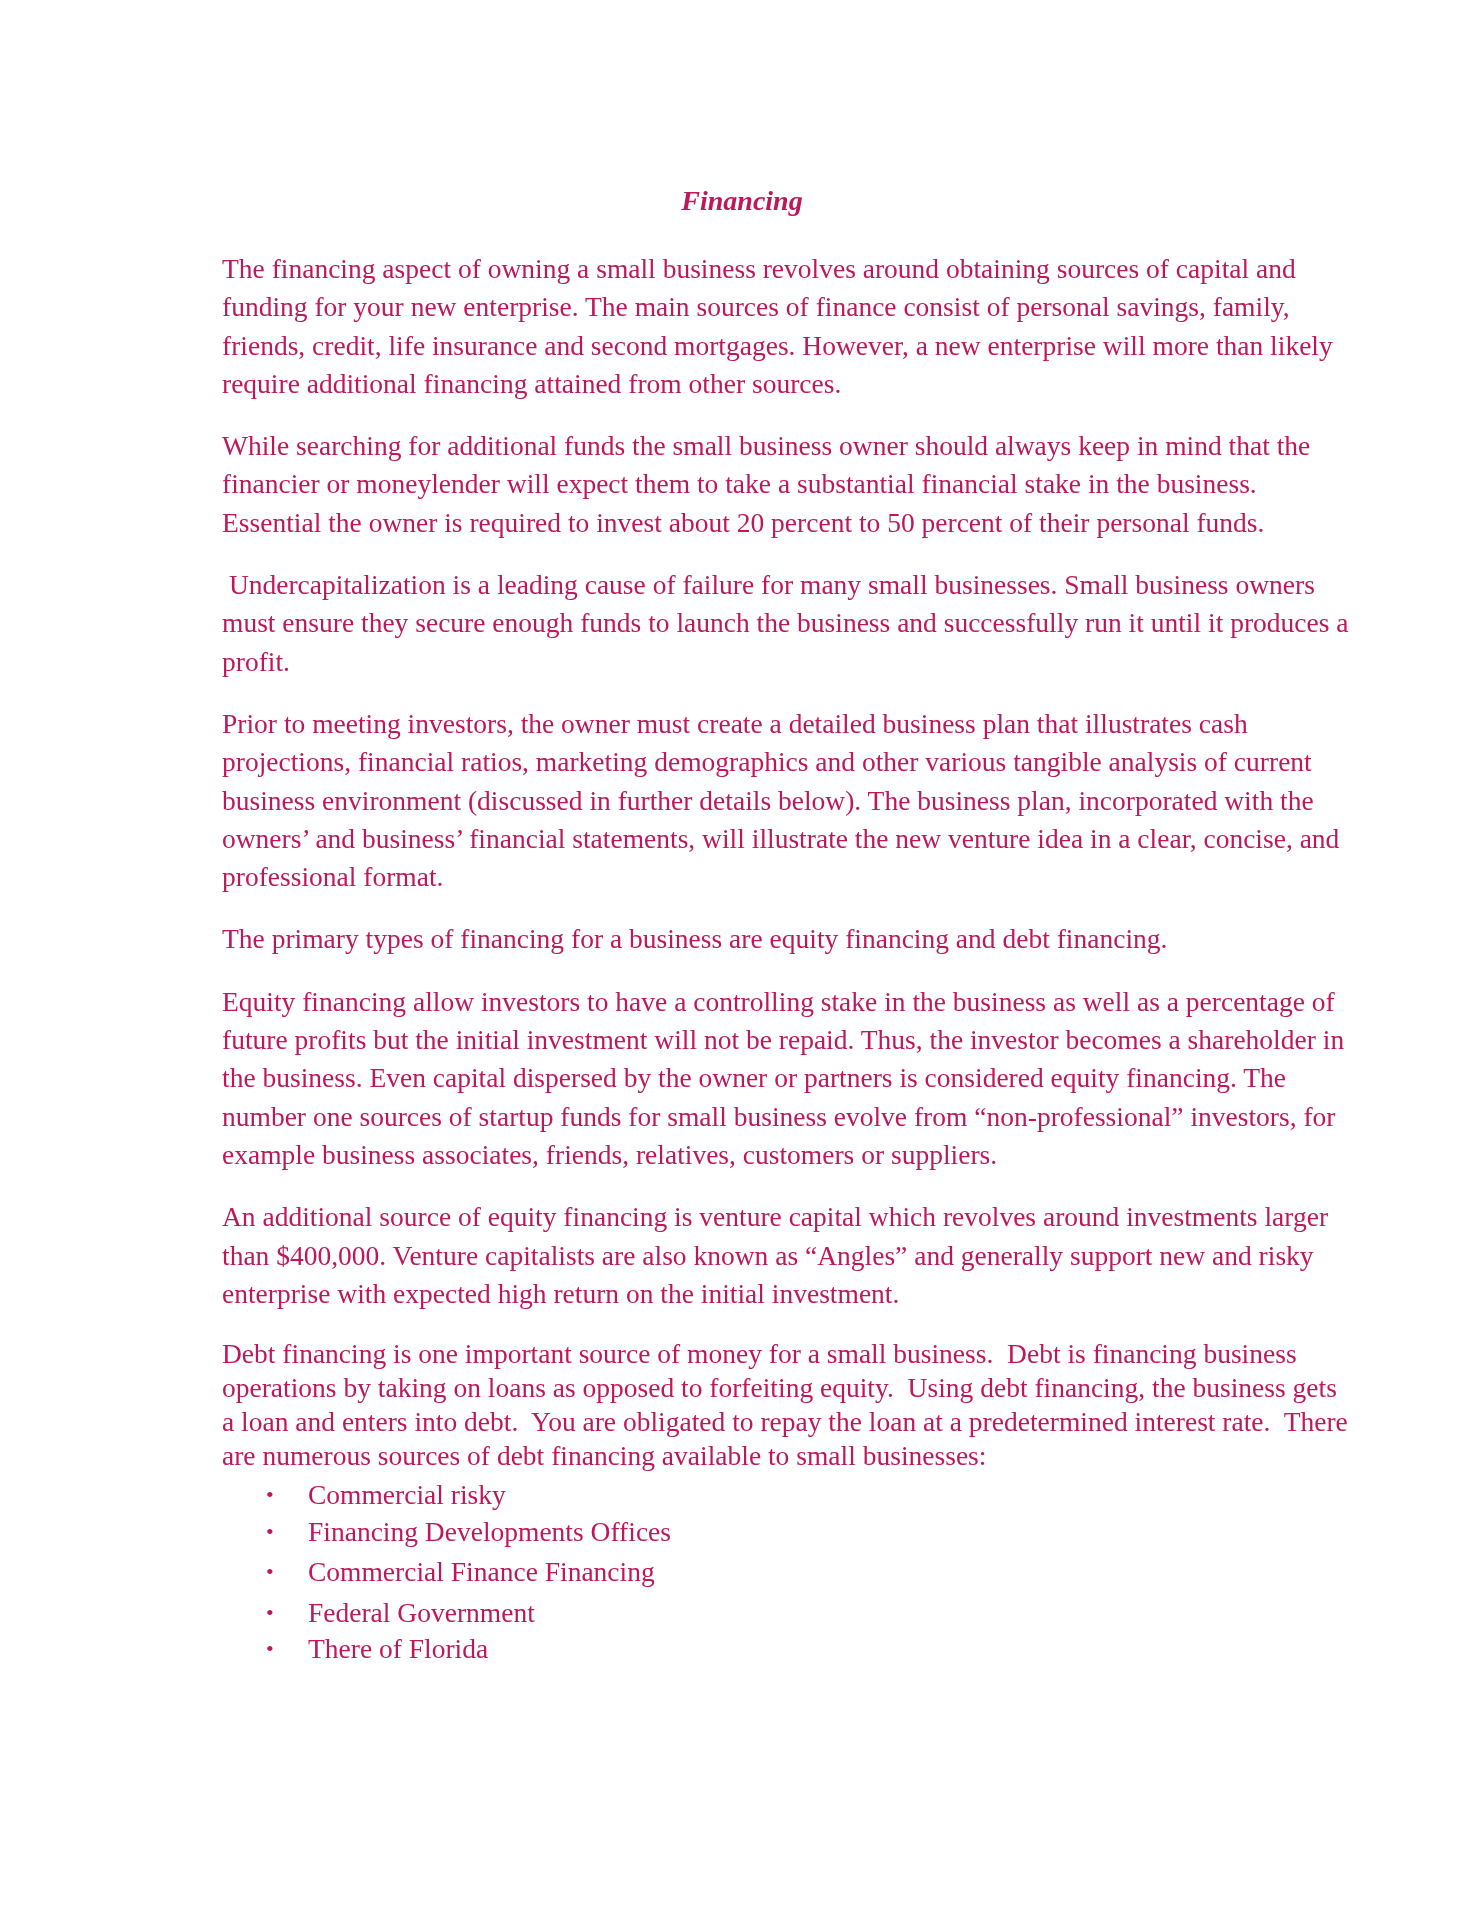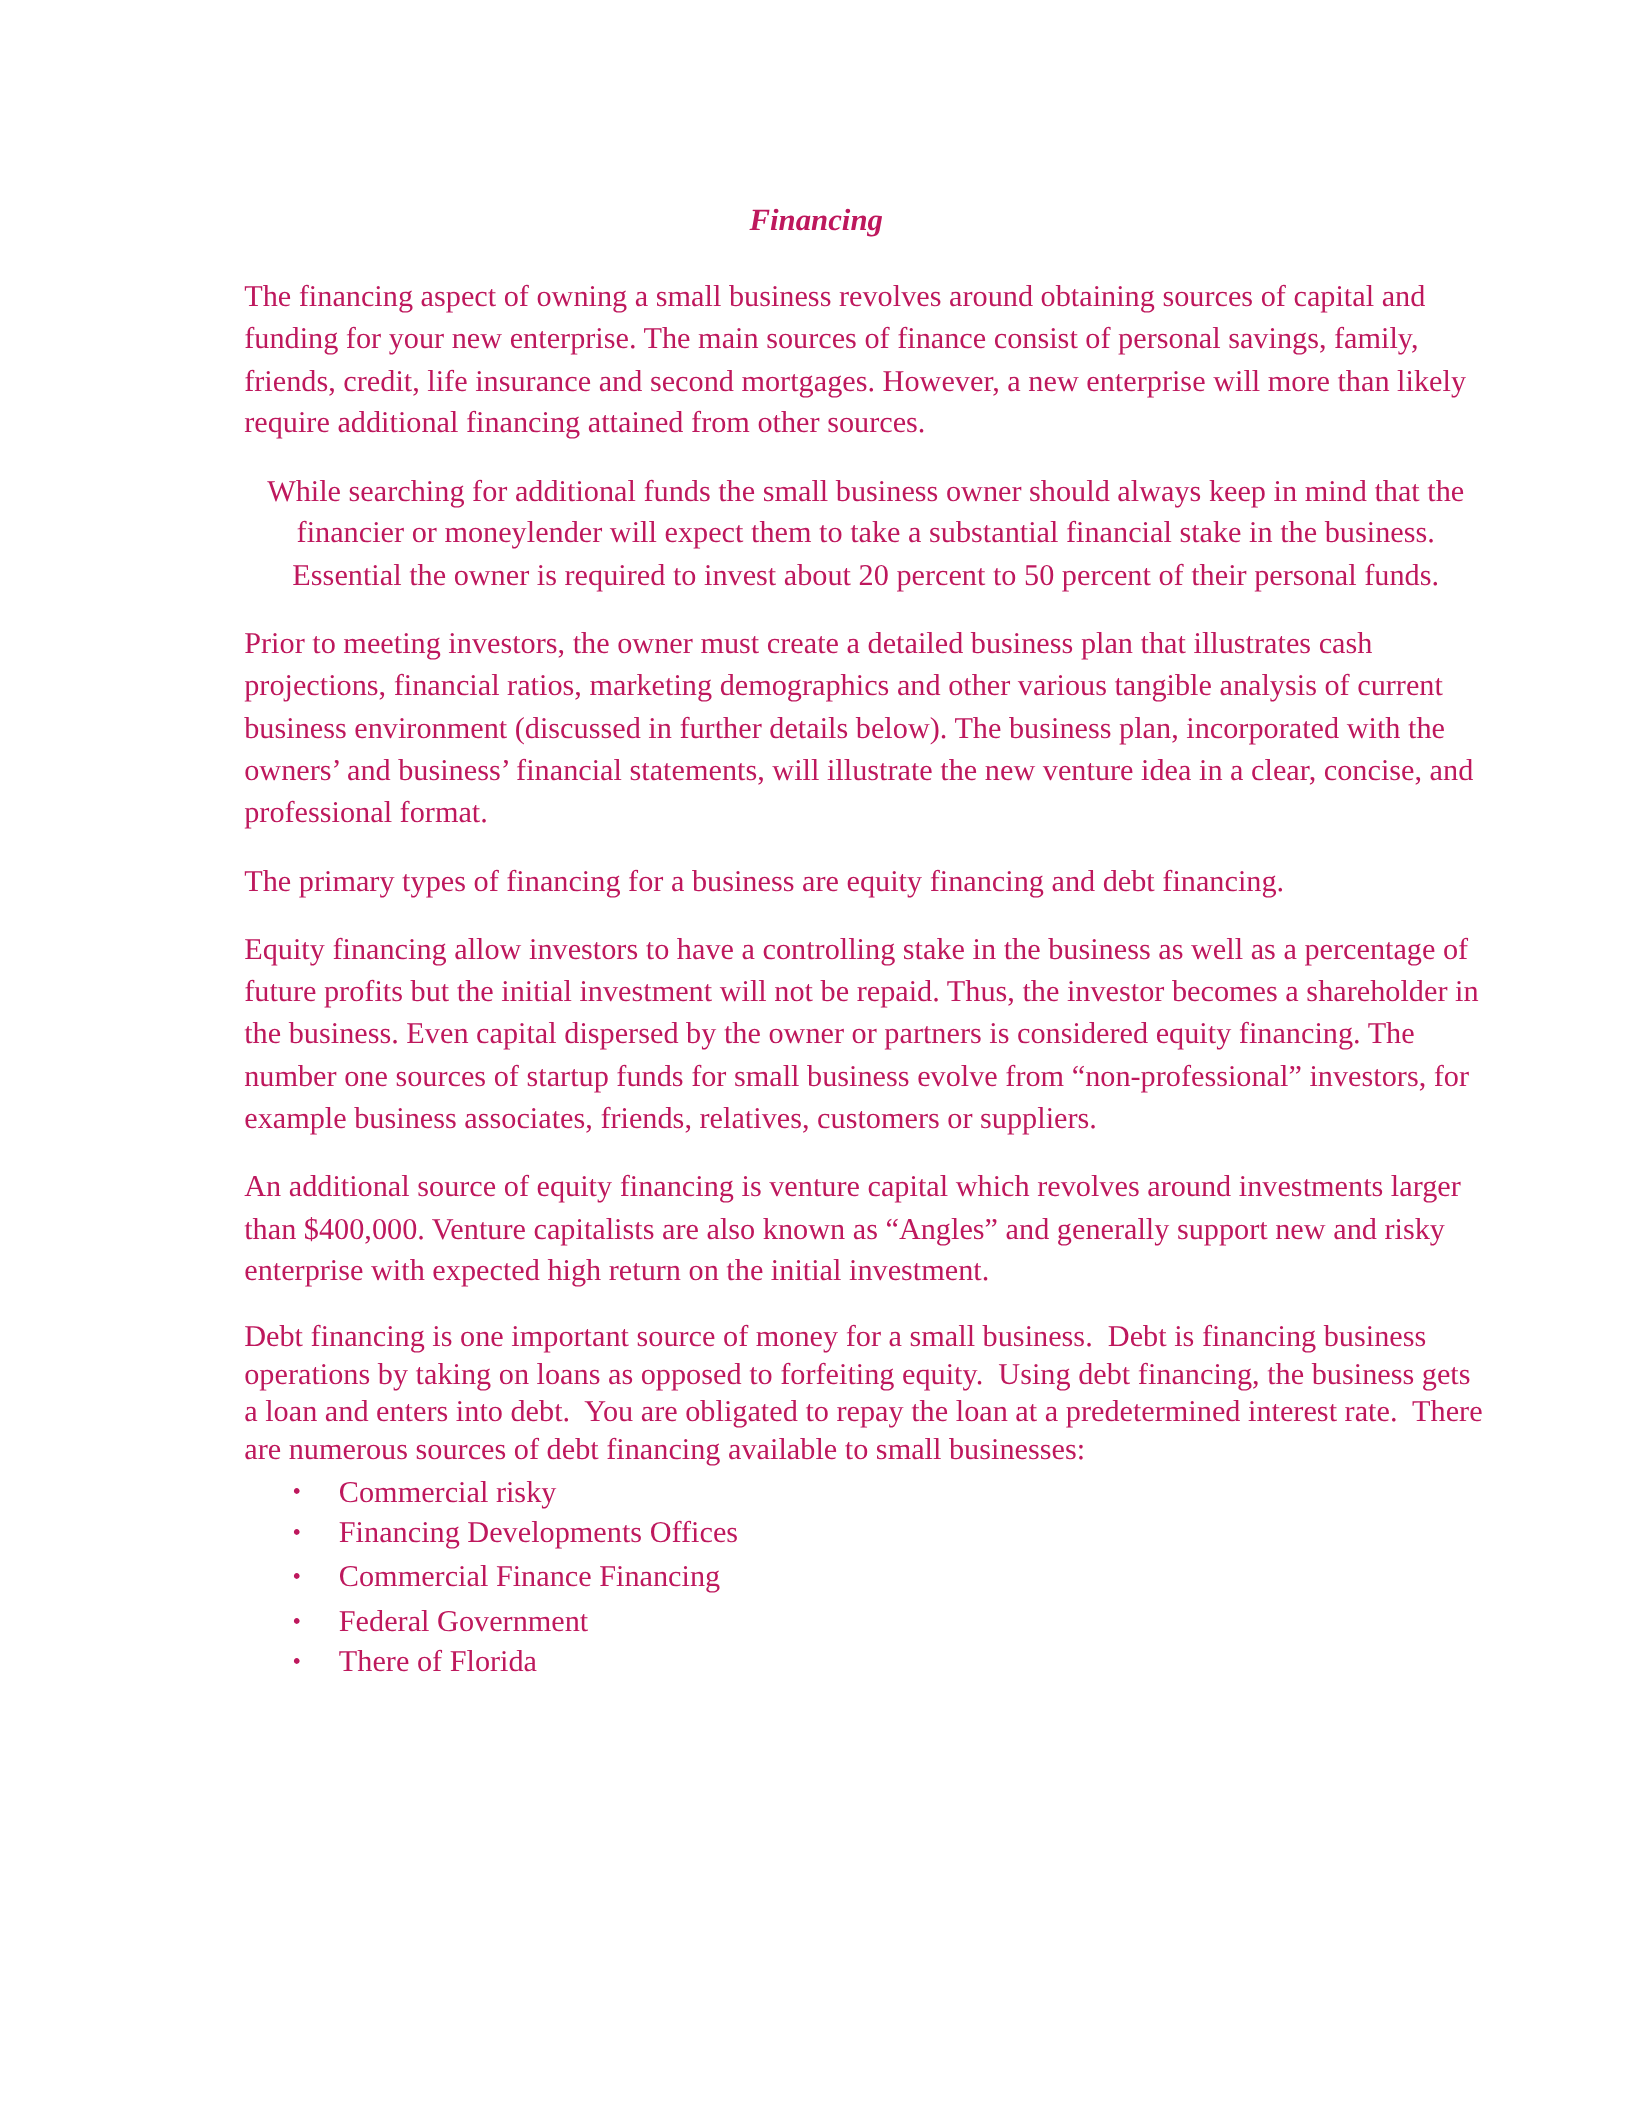--- a/index.html
+++ b/index.html
@@ -28,21 +28,22 @@
   }
 </style>
 </head>
 <body>
 
 <div class="page">
   <div class="title">Financing</div>
 
   <div class="body">
     <p>The financing aspect of owning a small business revolves around obtaining sources of capital and funding for your new enterprise. The main sources of finance consist of personal savings, family, friends, credit, life insurance and second mortgages. However, a new enterprise will more than likely require additional financing attained from other sources.</p>
-    <p style="white-space: pre-wrap; text-align: center;">While searching for additional funds the small business owner should always keep in mind that the financier or moneylender will expect them to take a substantial financial stake in the business. Essential the owner is required to invest about 20 percent to 50 percent of their personal funds.</p>
+    <p style="white-space: pre-wrap;">While searching for additional funds the small business owner should always keep in mind that the financier or moneylender will expect them to take a substantial financial stake in the business. Essential the owner is required to invest about 20 percent to 50 percent of their personal funds.</p>
+    <p style="white-space: pre-wrap;"> Undercapitalization is a leading cause of failure for many small businesses. Small business owners must ensure they secure enough funds to launch the business and successfully run it until it produces a profit.</p>
     <p>Prior to meeting investors, the owner must create a detailed business plan that illustrates cash projections, financial ratios, marketing demographics and other various tangible analysis of current business environment (discussed in further details below). The business plan, incorporated with the owners’ and business’ financial statements, will illustrate the new venture idea in a clear, concise, and professional format.</p>
     <p>The primary types of financing for a business are equity financing and debt financing.</p>
     <p>Equity financing allow investors to have a controlling stake in the business as well as a percentage of future profits but the initial investment will not be repaid. Thus, the investor becomes a shareholder in the business. Even capital dispersed by the owner or partners is considered equity financing. The number one sources of startup funds for small business evolve from “non-professional” investors, for example business associates, friends, relatives, customers or suppliers.</p>
     <p>An additional source of equity financing is venture capital which revolves around investments larger than $400,000. Venture capitalists are also known as “Angles” and generally support new and risky enterprise with expected high return on the initial investment.</p>
     <p class="tight" style="white-space: pre-wrap;">Debt financing is one important source of money for a small business.  Debt is financing business operations by taking on loans as opposed to forfeiting equity.  Using debt financing, the business gets a loan and enters into debt.  You are obligated to repay the loan at a predetermined interest rate.  There are numerous sources of debt financing available to small businesses:</p>
 
     <ul class="sources">
       <li>
         <span class="bullet">•</span>
         <span>Commercial risky</span>

